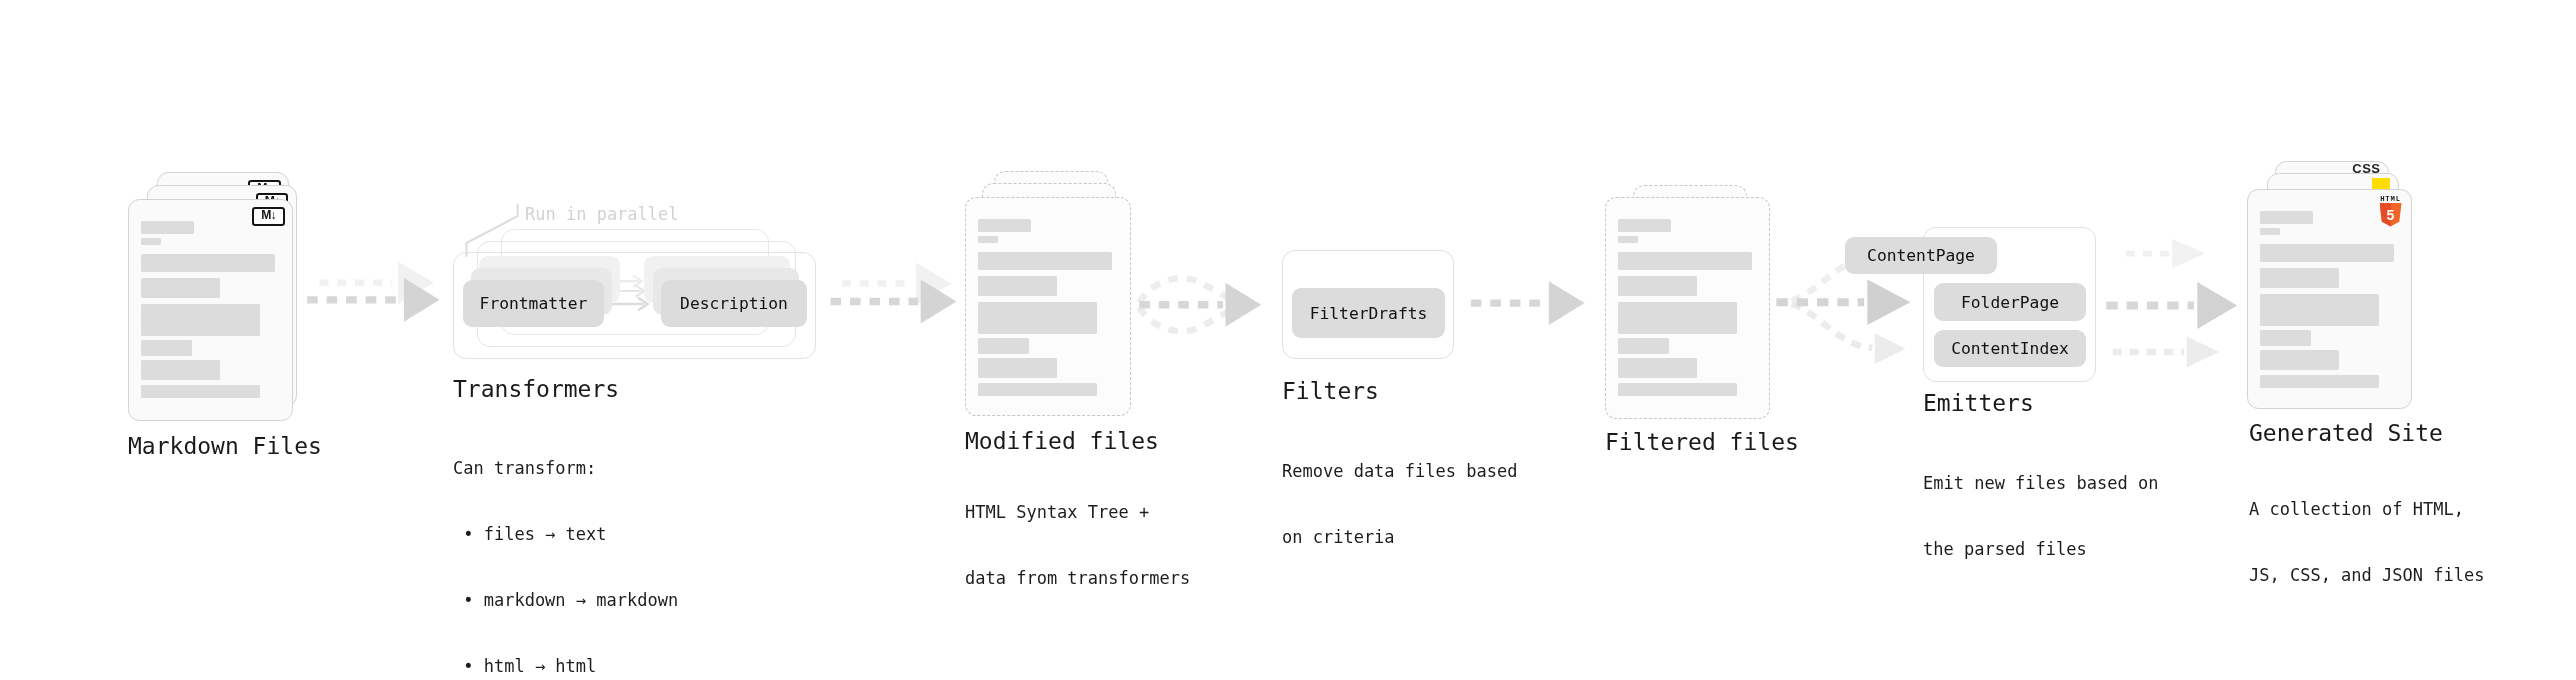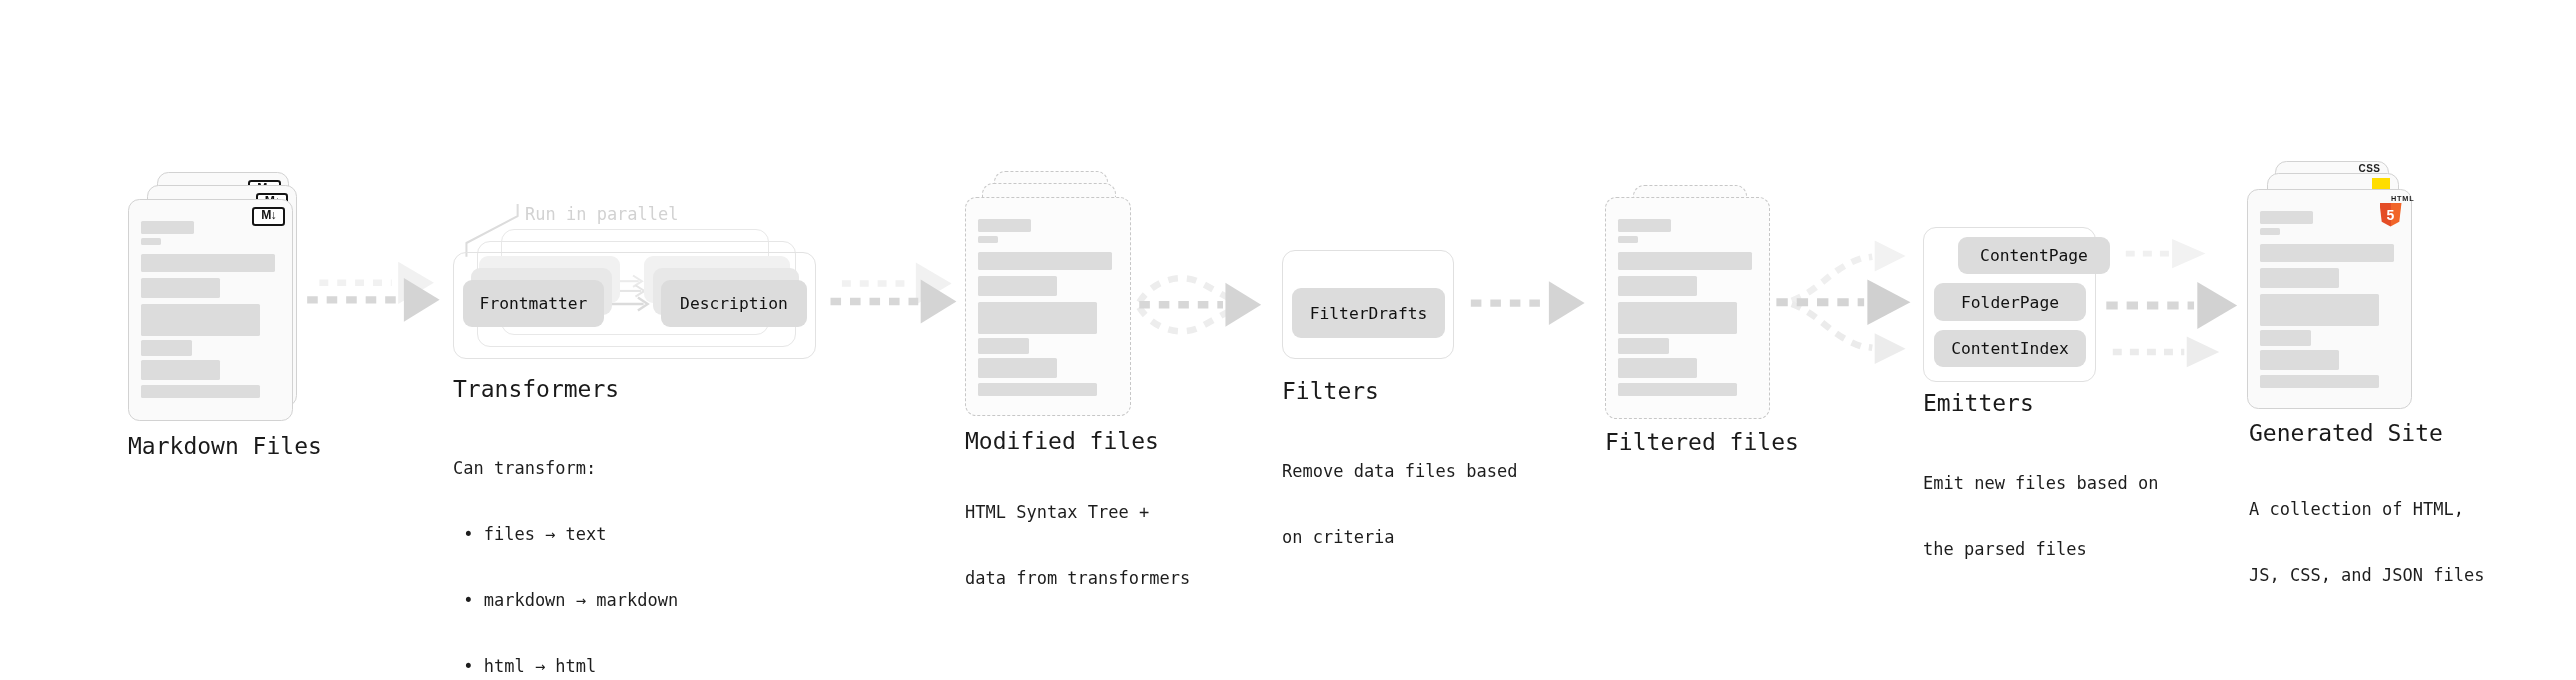--- a/index.html
+++ b/index.html
@@ -43,25 +43,25 @@
   .ghost{position:absolute;border-radius:9px;}
   .g1{background:#e8e8e8;}
   .g2{background:#f1f1f1;}
 
   .node-title{position:absolute;font-size:23px;line-height:28px;color:#1a1a1a;white-space:pre;}
   .node-desc{position:absolute;font-size:17px;line-height:22px;color:#1d1d1d;white-space:pre;}
   .note-text{position:absolute;font-size:17px;color:#d2d2d2;white-space:pre;}
 
   
   .css-badge{position:absolute;top:3.3px;right:8.1px;text-align:center;}
-  .css-badge .css-txt{font-family:"Liberation Sans",sans-serif;font-weight:bold;font-size:10px;line-height:7.3px;color:#222;letter-spacing:0.4px;}
+  .css-badge .css-txt{font-family:"Liberation Sans",sans-serif;font-weight:bold;font-size:13px;line-height:7.3px;color:#222;letter-spacing:0.4px;}
   .css-badge .css-bar{width:18px;height:3.3px;background:#2b6bf3;margin-top:0.8px;}
   .js-badge{position:absolute;top:4.1px;right:8.1px;width:18.7px;height:10.6px;background:#ffdd00;}
   .html5-badge{position:absolute;top:4.9px;right:9px;width:23px;text-align:center;}
-  .html5-badge .html-txt{font-family:Liberation Sans, sans-serif;font-weight:bold;font-size:7.3px;line-height:8.1px;color:#1a1a1a;letter-spacing:0.8px;margin-left:12px;}
+  .html5-badge .html-txt{font-family:Liberation Mono, monospace;font-weight:bold;font-size:7.3px;line-height:8.1px;color:#1a1a1a;letter-spacing:0.8px;}
   .html5-shield{
     width:22px;height:23.6px;margin:0 auto;
     background:linear-gradient(90deg,#e44d26 50%,#f16529 50%);
     clip-path:polygon(0 0,100% 0,90% 80%,50% 100%,10% 80%);
     display:flex;align-items:center;justify-content:center;
     color:#ffffff;font-family:"Liberation Sans",sans-serif;font-weight:bold;font-size:14px;padding-top:0px;
   }
 </style>
 </head>
 <body>
@@ -208,21 +208,21 @@
       <div class="bar b4"></div>
       <div class="bar b5"></div>
       <div class="bar b6"></div>
       <div class="bar b7"></div>
       <div class="bar b8"></div>
     </div>
   </div>
   <div class="node-title" style="left:1605px;top:428px;">Filtered files</div>
 
   <div class="frame solid-bg" style="left:1923px;top:227px;width:173px;height:155px;"></div>
-  <div class="pill" style="left:1958px;top:237px;width:152px;height:37px;">ContentPage</div>
+  <div class="pill" style="left:1845px;top:237px;width:152px;height:37px;">ContentPage</div>
   <div class="pill" style="left:1934px;top:283px;width:152px;height:38px;">FolderPage</div>
   <div class="pill" style="left:1934px;top:330px;width:152px;height:37px;">ContentIndex</div>
   <div class="node-title" style="left:1923px;top:389px;">Emitters</div>
   <div class="node-desc" style="left:1923px;top:428px;">
     <div>Emit new files based on</div>
     <div>the parsed files</div>
   </div>
 
   <div class="abs" style="left:2247px;top:161px;width:195px;height:260px;">
     <div class="file-card" style="left:28.4px;top:0;width:114px;height:222px;">

